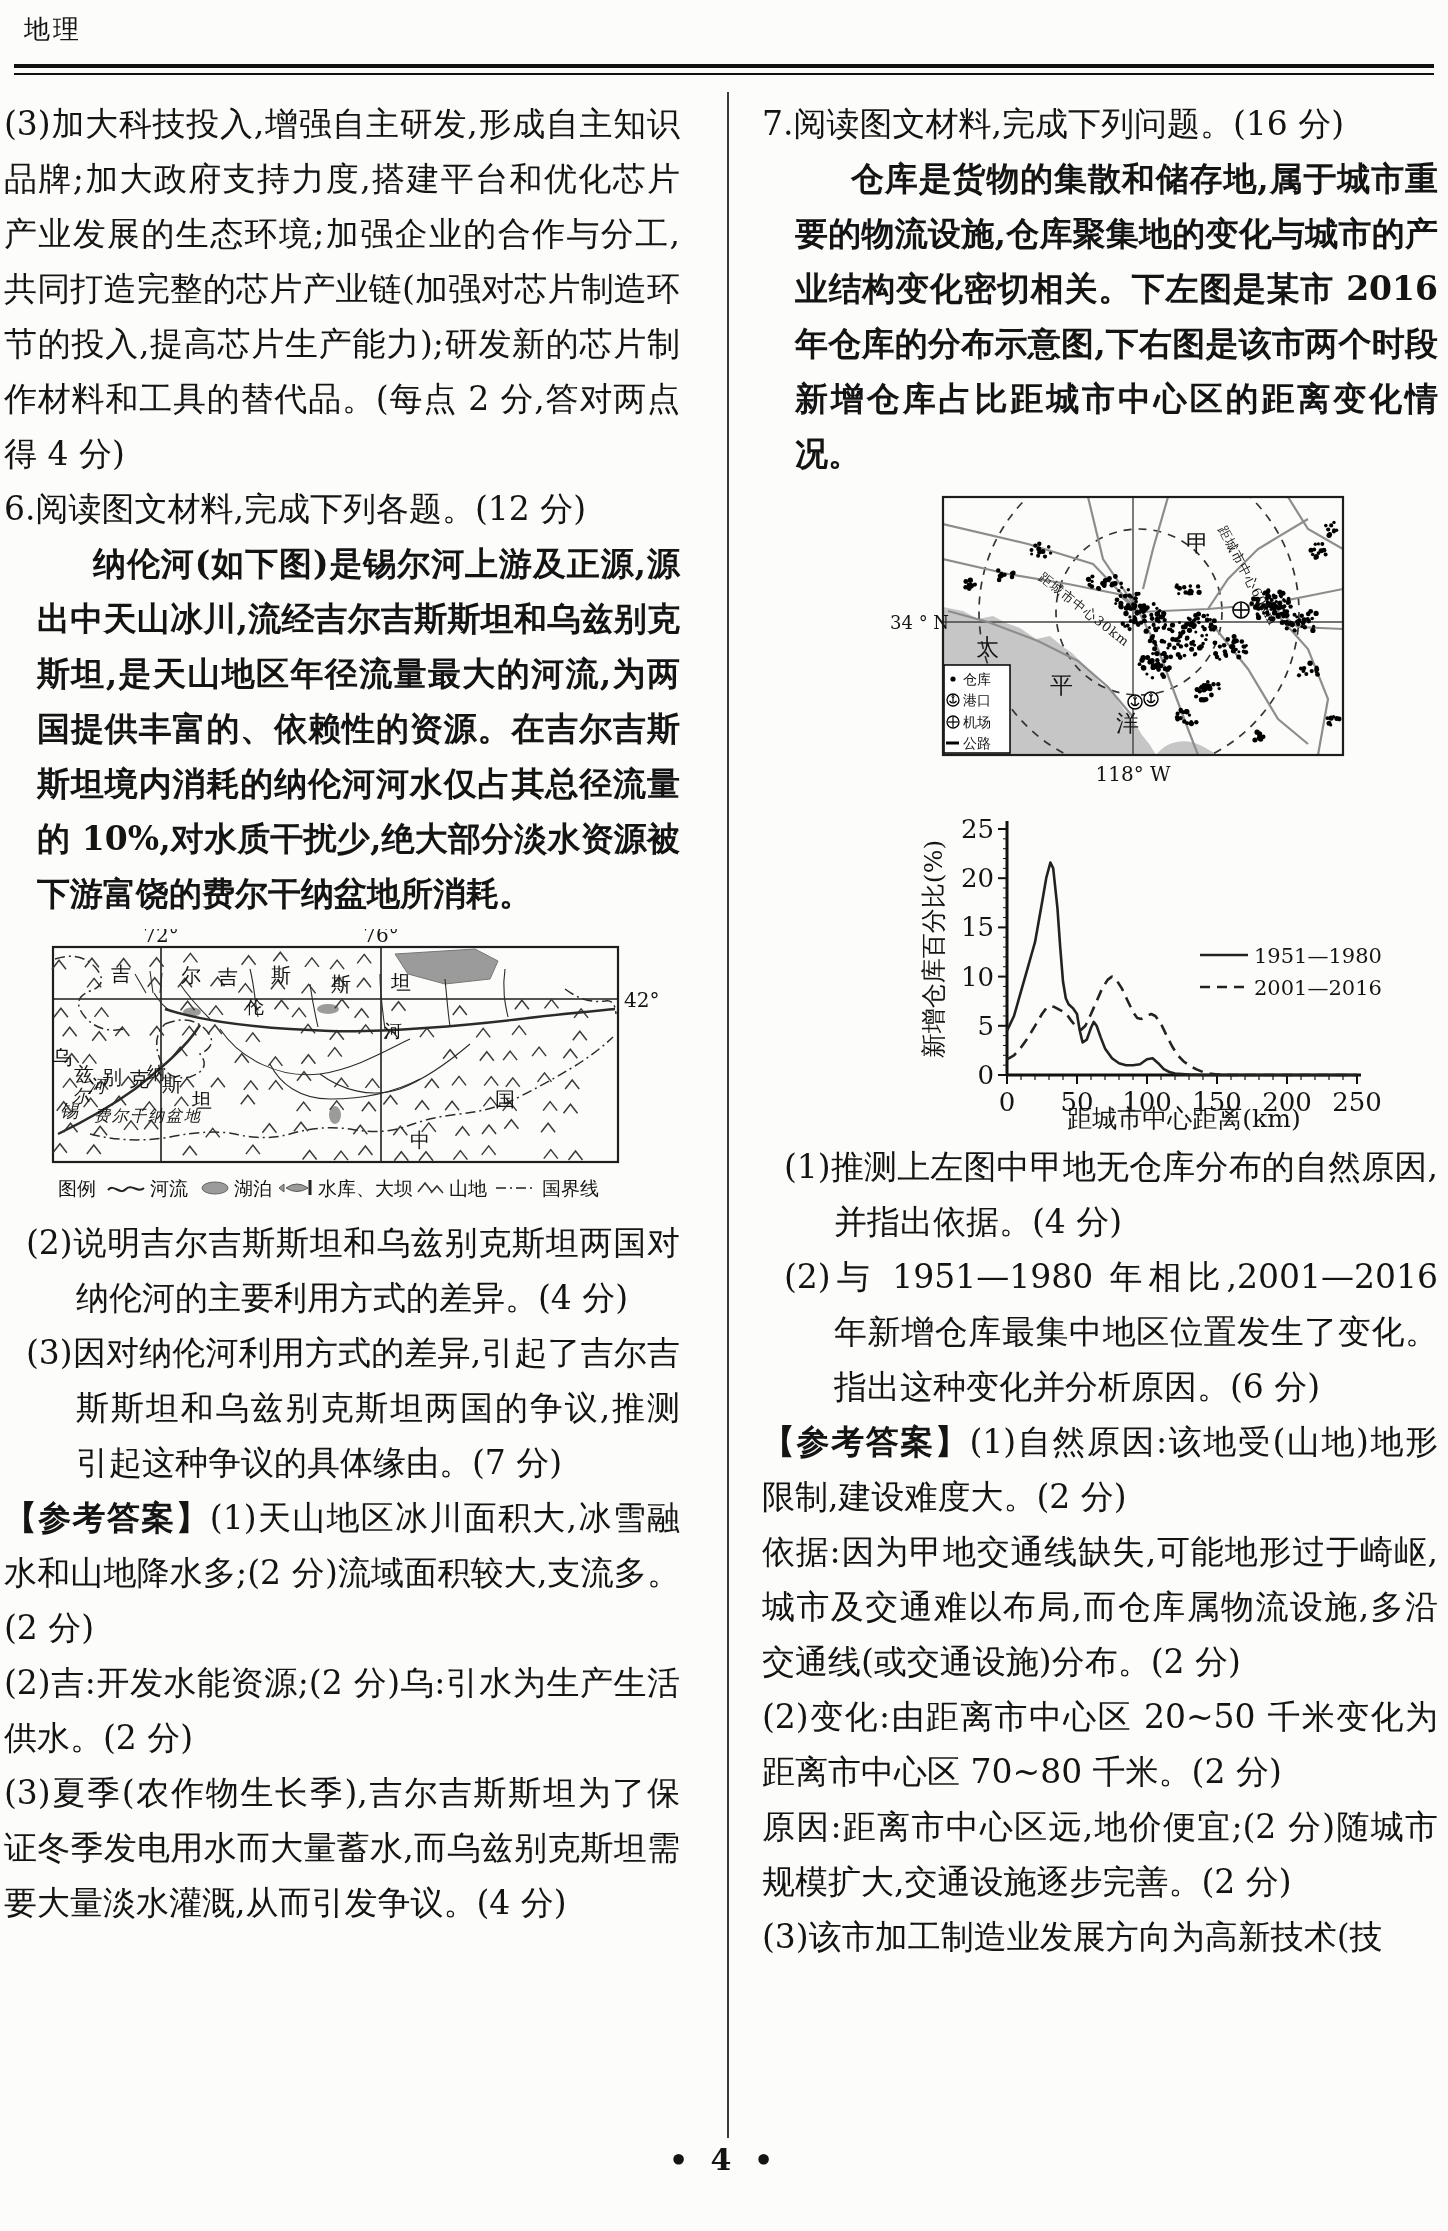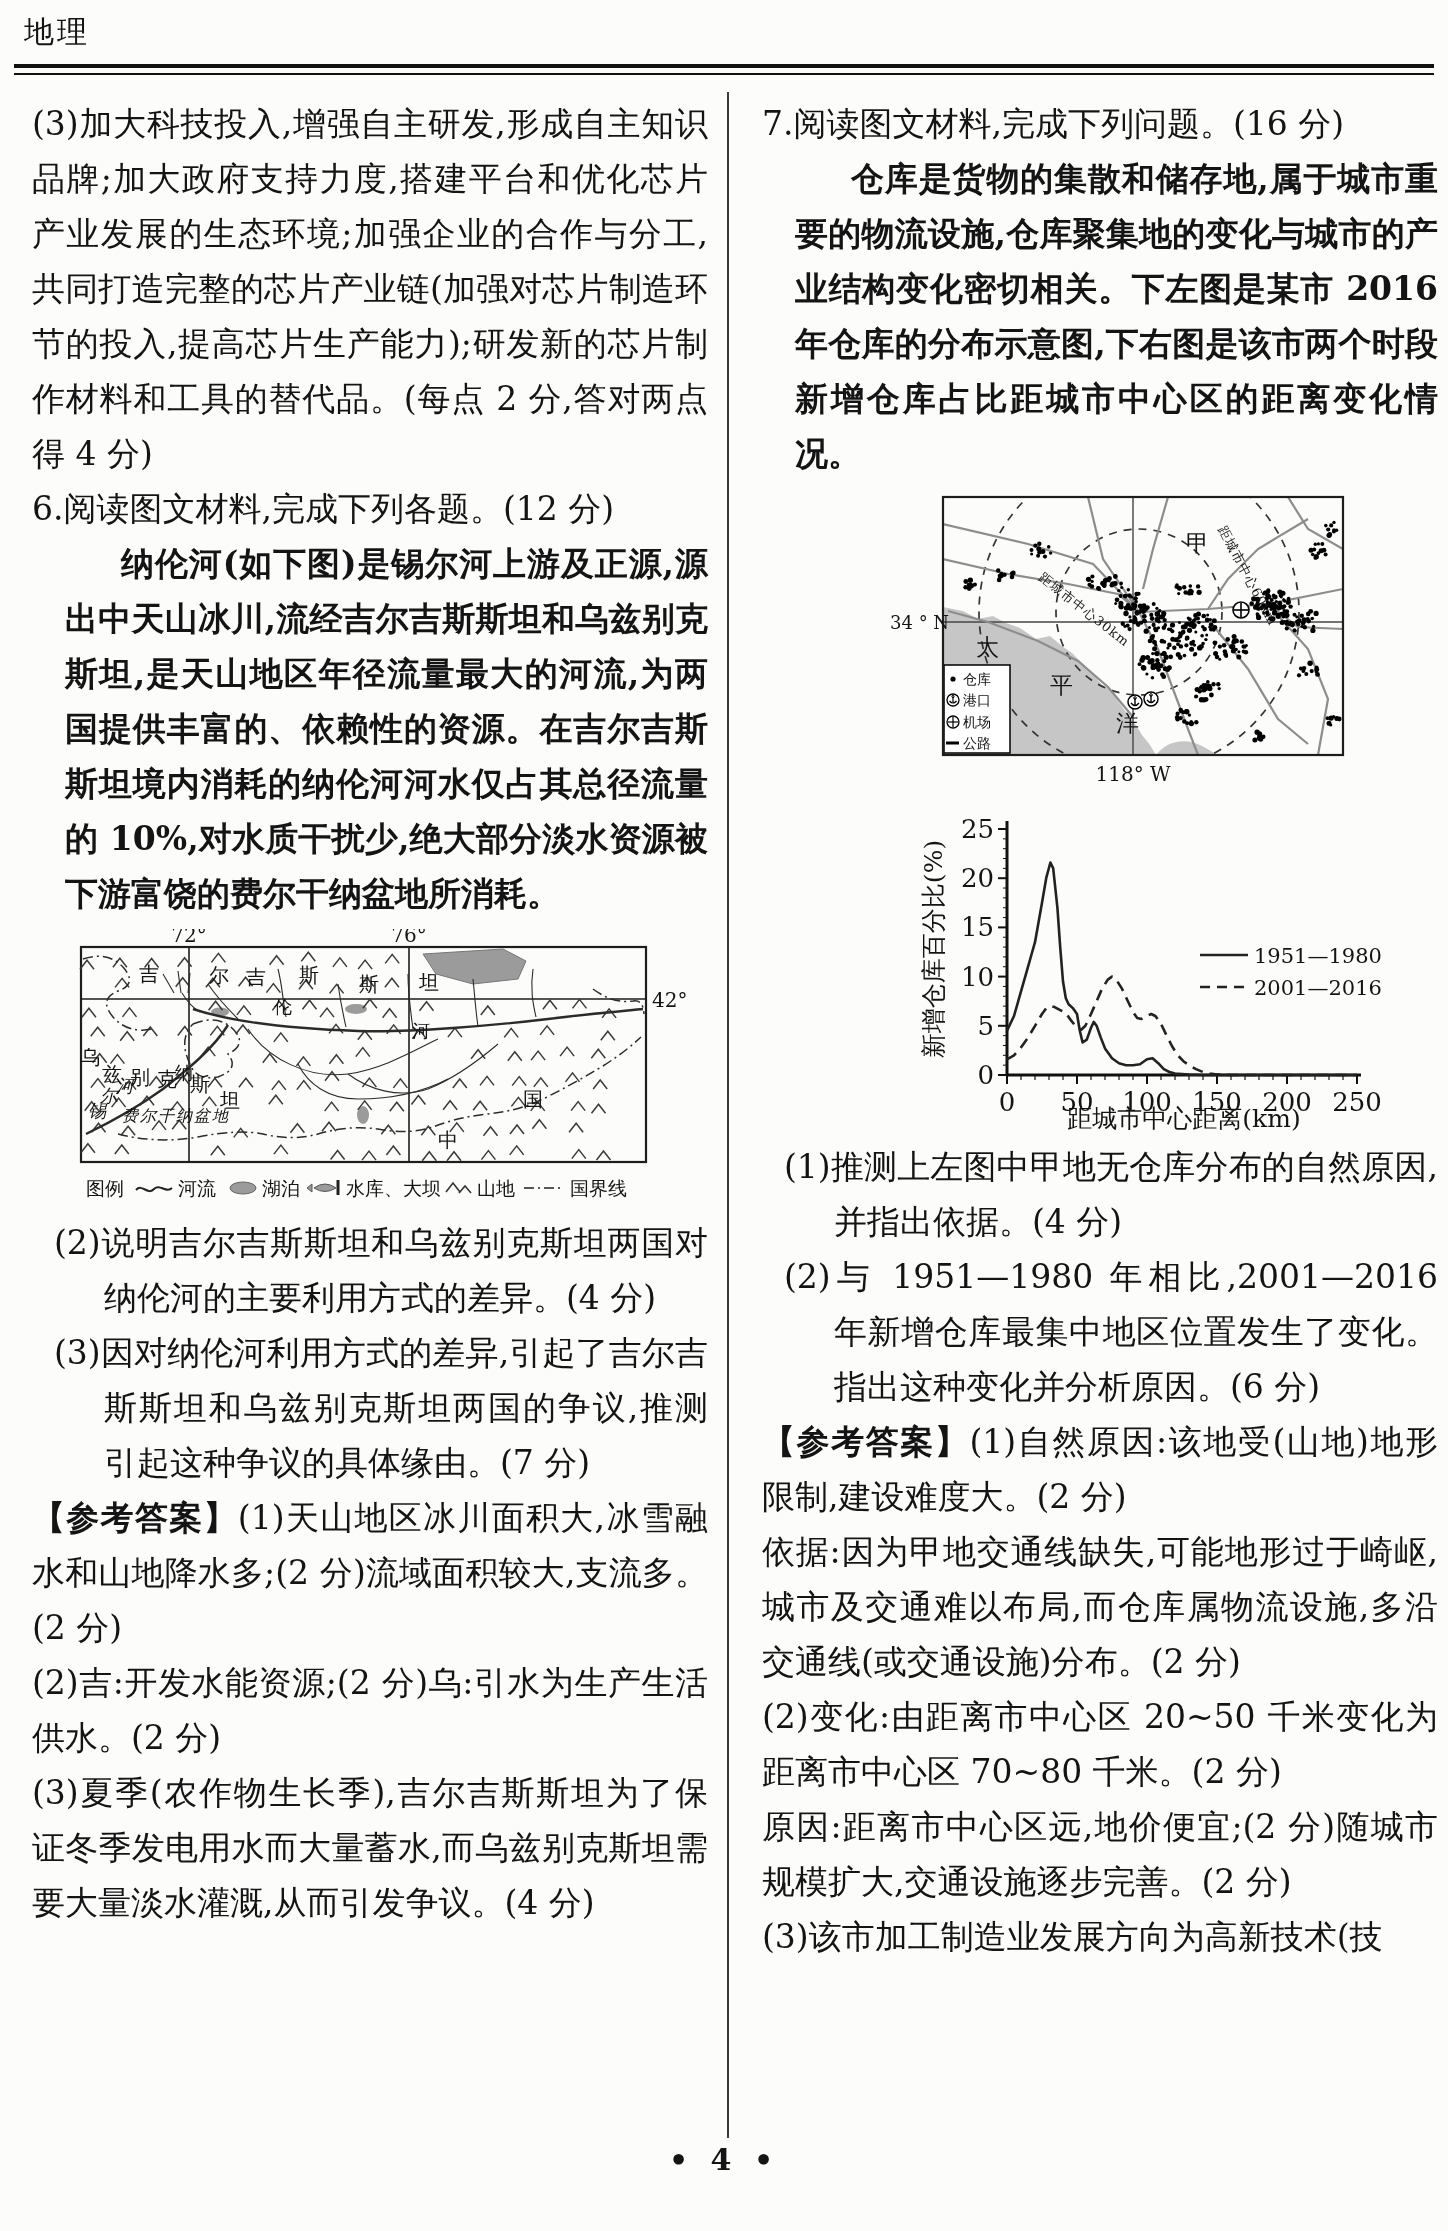--- a/index.html
+++ b/index.html
@@ -1,24 +1,24 @@
 <!DOCTYPE html>
 <html><head>
 <meta charset="utf-8">
 <style>
   html,body{margin:0;padding:0;background:#9a9a9a;}
   .page{position:relative;width:1448px;height:2231px;margin:0 auto;background:#fcfcfa;
         font-family:"DejaVu Serif","Liberation Serif",serif;color:#141414;overflow:hidden;}
-  .hdr{position:absolute;top:12px;left:24px;font-size:30px;letter-spacing:3px;}
+  .hdr{position:absolute;top:12px;left:24px;font-size:26px;letter-spacing:3px;}
   .rule{position:absolute;top:64px;left:14px;width:1420px;height:5px;
         border-top:4px solid #111;border-bottom:2px solid #111;}
   .divider{position:absolute;top:92px;left:727px;height:2046px;border-left:2px solid #3a3a3a;}
   .col{position:absolute;top:96px;width:676px;font-size:33px;line-height:55px;
        text-align:justify;text-justify:inter-character;}
-  .col.l{left:32px;}
+  .col.l{left:4px;}
   .col.r{left:762px;}
   p{margin:0;}
   .flush{text-indent:0;}
   .mat{padding-left:33px;text-indent:56px;font-weight:bold;}
   .hang{padding-left:72px;text-indent:-50px;}
   .anslab{font-weight:bold;}
   .figwrap{margin:8px 0 6px 0;}
   .figwrap svg{display:block;}
   .fig-left{margin-left:46px;}
   .fig-rmap{margin-left:126px;}

